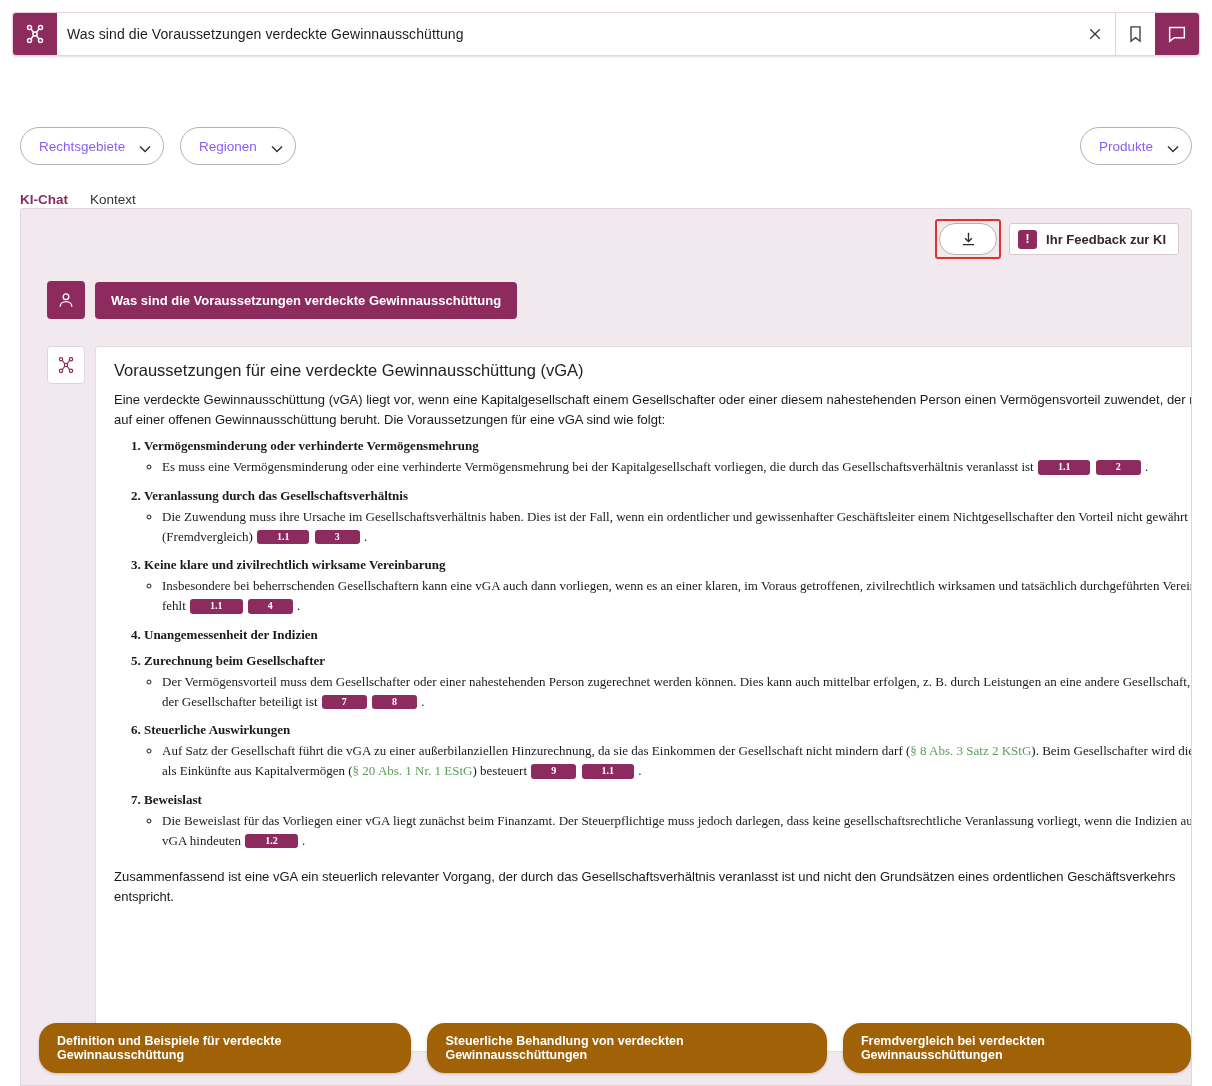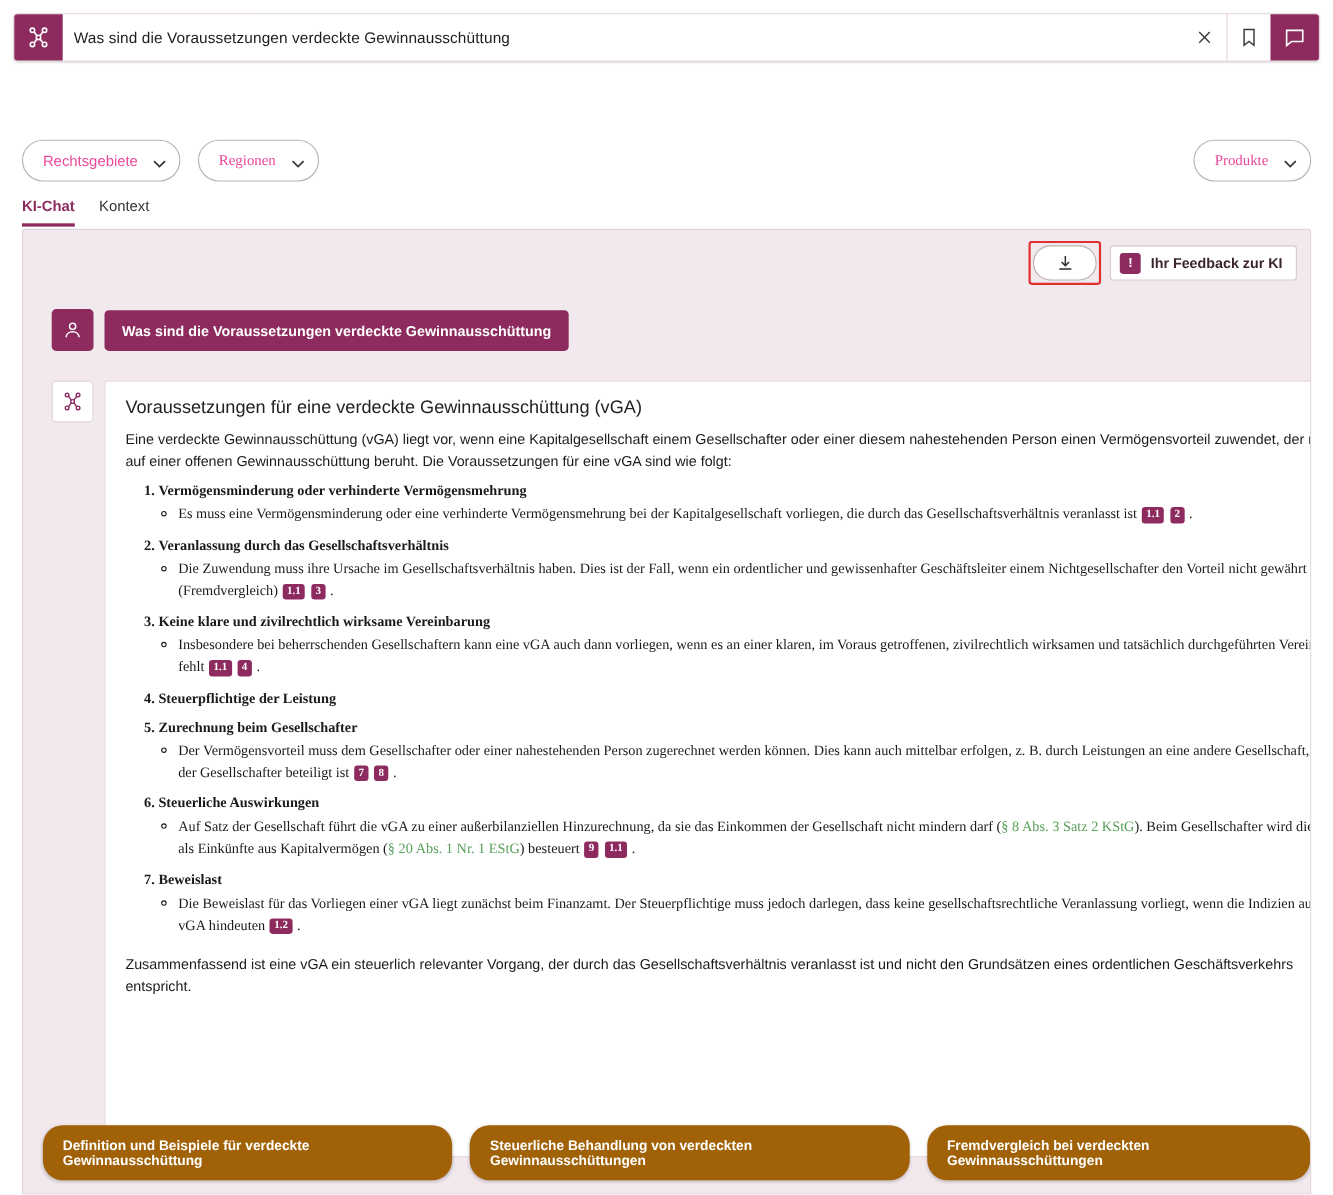--- a/index.html
+++ b/index.html
@@ -40,28 +40,28 @@
   .chat-btn {
     width: 44px; background: #8d2b5f; border-radius: 0 3px 3px 0;
     display: flex; align-items: center; justify-content: center; cursor: pointer;
   }
   
   .filters { position: absolute; left: 20px; top: 127px; width: 1172px; height: 40px; }
   .pill {
     display: inline-flex; align-items: center; gap: 14px;
     height: 38px; padding: 0 14px 0 18px;
     border: 1px solid #b9b0b4; border-radius: 19px;
-    background: #fff; font-size: 13.5px; color: #ec4899; cursor: pointer;
+    background: #fff; font-size: 13.5px; color: #8b5cf6; cursor: pointer;
     vertical-align: top;
   }
-  .pill + .pill { margin-left: 12px; font-family: Liberation Serif, serif; }
+  .pill + .pill { margin-left: 12px; }
   .pill.right { position: absolute; right: 0; top: 0; }
   .caret { width: 10px; height: 10px; display:inline-block; }
   
-  .tabs { position: absolute; left: 20px; top: 180px; display: flex; gap: 22px; }
+  .tabs { position: absolute; left: 20px; top: 192px; display: flex; gap: 22px; }
   .tab { font-size: 13.5px; padding-bottom: 8px; cursor: pointer; color: #333; }
   .tab.active { color: #8d2b5f; font-weight: bold; border-bottom: 3px solid #8d2b5f; }
   
   .panel {
     position: absolute; left: 20px; top: 208px; width: 1172px; height: 878px;
     background: #f2e9ee; border: 1px solid #e2d4dc; border-radius: 3px 3px 0 0;
     overflow: hidden;
   }
   .panel-toolbar {
     position: absolute; right: 12px; top: 10px; display: flex; align-items: center; gap: 8px;
@@ -103,21 +103,21 @@
     padding: 14px 18px 20px 18px; min-height: 706px;
   }
   .answer-title { font-size: 16.5px; color: #222; margin: 0 0 10px 0; font-weight: normal; }
   .answer-intro { font-size: 13px; line-height: 1.55; margin: 0 0 8px 0; color: #1b1b1b; }
   ol.steps { margin: 8px 0 0 0; padding-left: 30px; font-family: Liberation Serif, serif; }
   ol.steps > li { margin-bottom: 10px; font-weight: bold; font-size: 13px; }
   ol.steps > li > ul { margin: 3px 0 0 0; padding-left: 18px; font-weight: normal; }
   ol.steps > li > ul > li { line-height: 1.56; list-style-type: circle; }
   .ref {
     display: inline-block; background: #8d2b5f; color: #fff; font-size: 10px; font-weight: bold;
-    border-radius: 3px; padding: 1px 4px; line-height: 1.25; vertical-align: 1px;
+    border-radius: 3px; padding: 1px 20px; line-height: 1.25; vertical-align: 1px;
     margin: 0 1px; cursor: pointer;
   }
   .law-link { color: #5aa05a; text-decoration: none; cursor: pointer; }
   .summary { font-size: 13px; line-height: 1.55; margin: 16px 0 0 0; }
   .sources-row { margin-top: 12px; font-size: 14px; font-weight: bold; display: flex; align-items: center; gap: 8px; cursor: pointer; }
   
   .chips { position: absolute; left: 18px; bottom: 12px; display: flex; gap: 16px; }
   .chip {
     background: #a16207; color: #fff; font-size: 12.5px; font-weight: bold;
     border-radius: 18px; padding: 11px 18px; cursor: pointer;
@@ -260,21 +260,21 @@
           <ul>
               <li>
             <span>Insbesondere bei beherrschenden Gesellschaftern kann eine vGA auch dann vorliegen, wenn es an einer klaren, im Voraus getroffenen, zivilrechtlich wirksamen und tatsächlich durchgeführten Vereinbarung fehlt</span>
             <span class="ref">1.1</span>
             <span class="ref">4</span>
             <span>.</span>
           </li>
             </ul>
         </li>
         <li>
-          <span>Steuerpflichtige der Leistung</span>
+          <span>Unangemessenheit der Indizien</span>
         </li>
         <li>
           <span>Zurechnung beim Gesellschafter</span>
           <ul>
               <li>
             <span>Der Vermögensvorteil muss dem Gesellschafter oder einer nahestehenden Person zugerechnet werden können. Dies kann auch mittelbar erfolgen, z. B. durch Leistungen an eine andere Gesellschaft, an der der Gesellschafter beteiligt ist</span>
             <span class="ref">7</span>
             <span class="ref">8</span>
             <span>.</span>
           </li>

